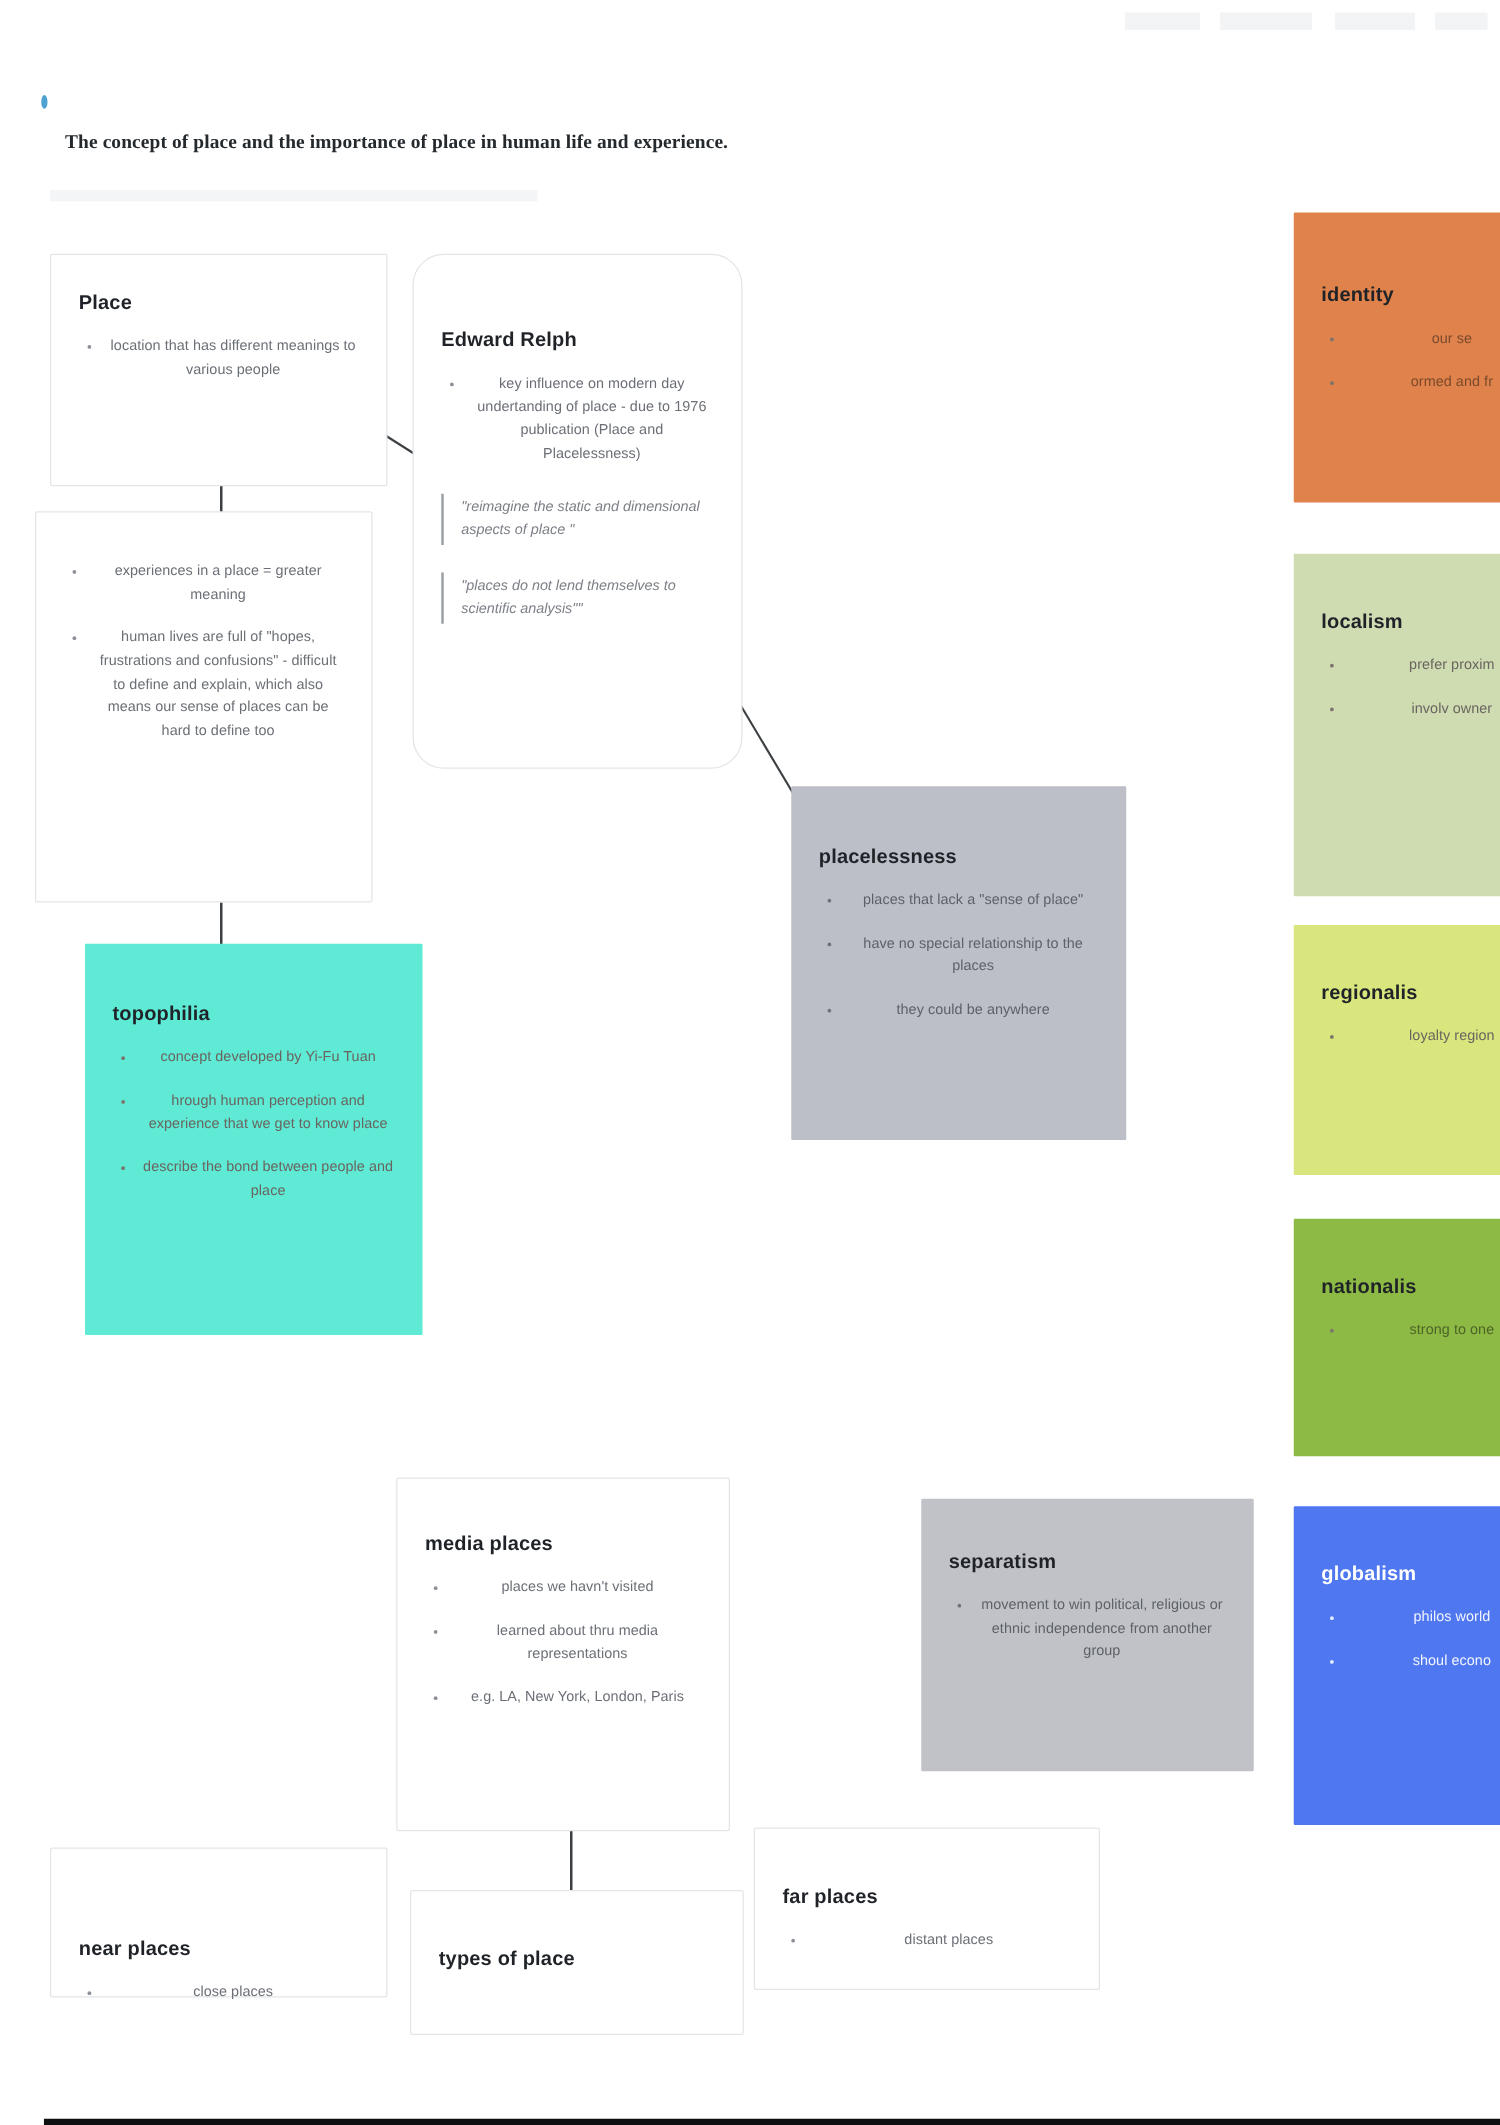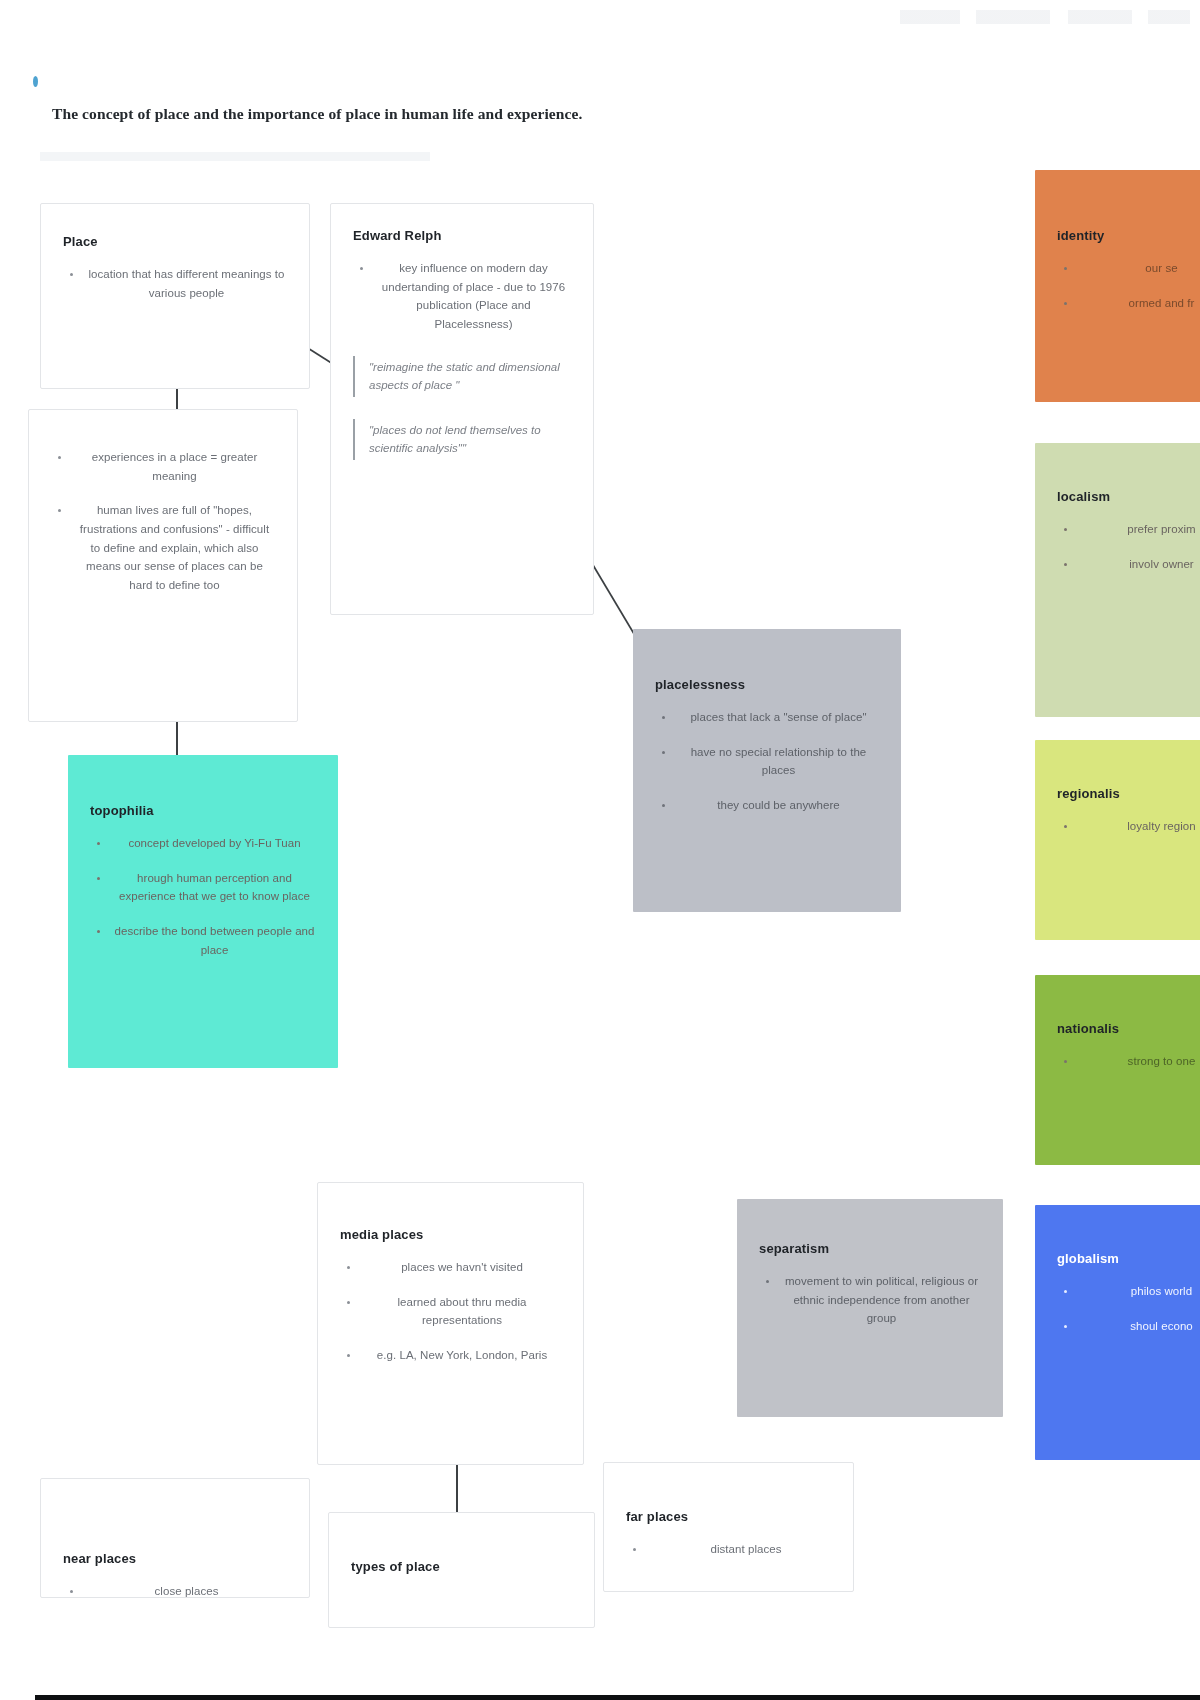--- a/index.html
+++ b/index.html
@@ -82,21 +82,21 @@
     background: #ffffff;
     border: 1px solid #e3e5e8;
     border-radius: 2px;
     padding: 30px 22px 22px 22px;
     box-shadow: 0 0 0 0 rgba(0,0,0,0);
   }
   .card.nofill { border: 1px solid #e3e5e8; }
   .card.filled { border: none; border-radius: 1px; }
 
   .card-title {
-    font-size: 13px;
+    font-size: 16px;
     font-weight: bold;
     color: #1f2328;
     margin: 0 0 16px 0;
     letter-spacing: .15px;
   }
   .card-title.light { color: #ffffff; }
 
   ul.bullets {
     list-style: none;
     margin: 0; padding: 0; text-align: center;
@@ -209,21 +209,21 @@
 
   <div class="card filled dark-text-card" style="left:40px; top:755px; width:270px; height:313px; background:#5eead4; padding-top:48px;margin-left:28px;">
     <div class="card-title">topophilia</div>
     <ul class="bullets">
       <li>concept developed by Yi-Fu Tuan</li>
       <li>hrough human perception and experience that we get to know place</li>
       <li>describe the bond between people and place</li>
     </ul>
   </div>
 
-  <div class="card nofill" style="left:330px; top:203px; width:264px; height:412px; padding-top:24px;">
+  <div class="card nofill" style="left:330px; top:203px; width:264px; height:412px; padding-top:60px;border-radius:25px;">
     <div class="card-title">Edward Relph</div>
     <ul class="bullets" style="margin-bottom:22px;">
       <li>key influence on modern day undertanding of place - due to 1976 publication (Place and Placelessness)</li>
     </ul>
     <blockquote class="quote">"reimagine the static and dimensional aspects of place "</blockquote>
     <blockquote class="quote">"places do not lend themselves to scientific analysis""</blockquote>
   </div>
 
   <div class="card filled" style="left:633px; top:629px; width:268px; height:283px; background:#bcbfc7; padding:48px 22px 22px 22px;">
     <div class="card-title">placelessness</div>
@@ -288,21 +288,21 @@
     </ul>
   </div>
 
   <div class="card nofill" style="left:40px; top:1478px; width:270px; height:120px; padding:72px 22px 22px 22px;">
     <div class="card-title">near places</div>
     <ul class="bullets">
       <li>close places</li>
     </ul>
   </div>
 
-  <div class="card nofill" style="left:603px; top:1462px; width:251px; height:130px; padding:46px 10px 22px 22px;">
+  <div class="card nofill" style="left:603px; top:1462px; width:277px; height:130px; padding:46px 10px 22px 22px;">
     <div class="card-title">far places</div>
     <ul class="bullets">
       <li>distant places</li>
     </ul>
   </div>
 
   <div class="card nofill" style="left:328px; top:1512px; width:267px; height:116px; padding:46px 22px 22px 22px;">
     <div class="card-title">types of place</div>
   </div>
 

